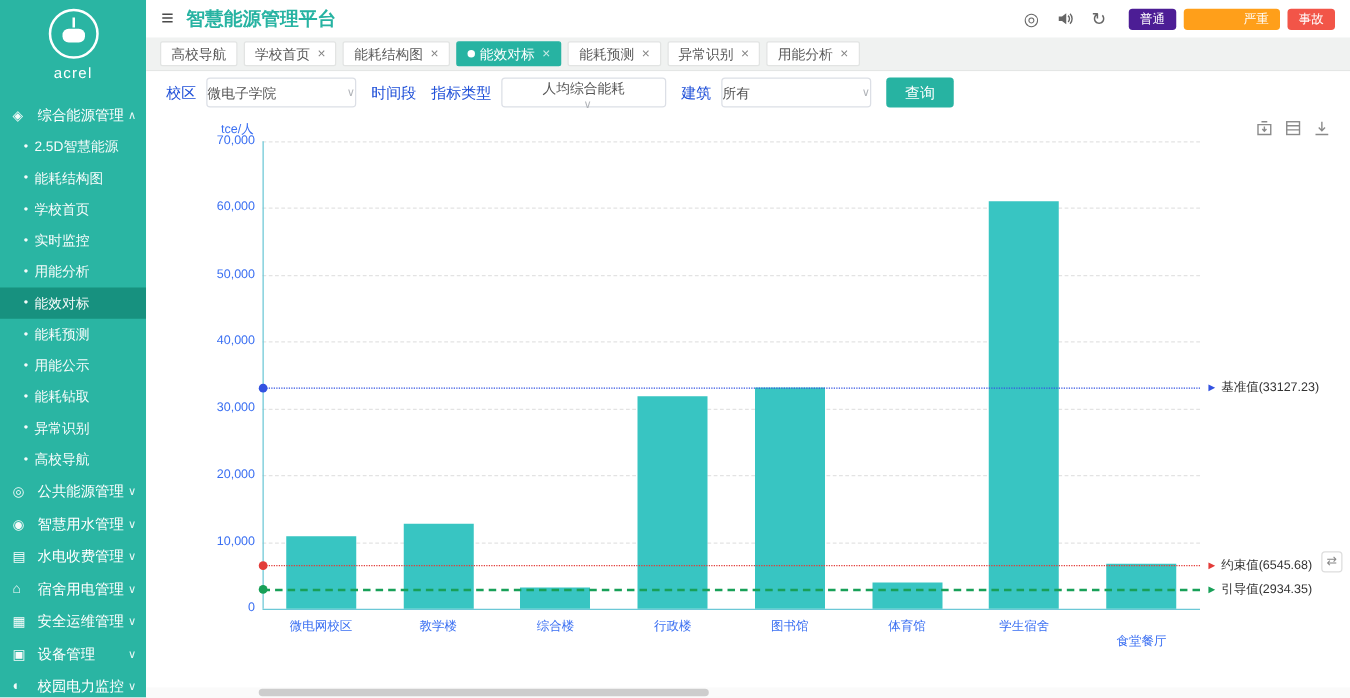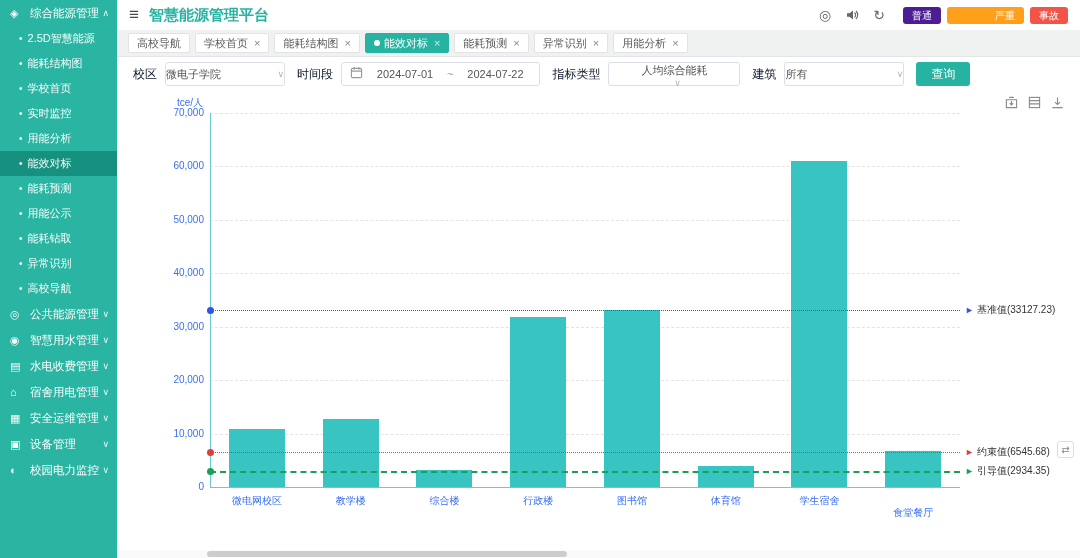--- a/index.html
+++ b/index.html
@@ -37,21 +37,21 @@
 .badges{display:flex;margin-left:12px;}
 .badge{height:17px;line-height:17px;padding:0 9px;border-radius:3px;color:#fff;font-size:10px;margin-left:6px;cursor:pointer;}
 
 .tabbar{height:27px;background:#f0f2f1;border-bottom:1px solid #e4e6e5;display:flex;align-items:center;padding:0 11px;flex:none;}
 .tab{display:inline-flex;align-items:center;gap:4px;height:20px;padding:0 8px;background:#fff;border:1px solid #e2e4e3;border-radius:2px;font-size:11px;color:#5a5a5a;margin-right:5px;cursor:pointer;white-space:nowrap;}
 .tab.active{background:var(--accent);border-color:var(--accent);color:#fff;}
 .tab .dot{width:6px;height:6px;border-radius:50%;background:#fff;display:inline-block;}
 .tab .close{font-size:11px;opacity:.75;margin-left:2px;}
 
 .filterbar{height:34px;display:flex;align-items:center;padding:0 12px;gap:8px;background:#fff;font-size:12px;flex:none;}
-.flabel{color:#0f172a;margin-left:4px;white-space:nowrap;text-align:center;}
+.flabel{color:#1d4ed8;margin-left:4px;white-space:nowrap;text-align:center;}
 .select{display:flex;align-items:center;justify-content:space-between;border:1px solid #dcdfe6;border-radius:3px;height:24px;padding:0 0;font-size:11px;color:#555;background:#fff;cursor:pointer;white-space:nowrap;}
 .w120{width:120px;} .w130{width:132px;flex-direction:column;}
 .chev{color:#b0b3b8;font-size:9px;margin-left:6px;}
 .range{display:flex;align-items:center;border:1px solid #dcdfe6;border-radius:3px;height:24px;padding:0 8px;gap:6px;background:#fff;}
 .dinput{border:none;outline:none;width:72px;font-size:11px;color:#555;text-align:center;font-family:inherit;background:transparent;}
 .sep{color:#999;font-size:11px;}
 .btn-query{background:var(--accent);color:#fff;border:none;border-radius:3px;height:24px;padding:0 15px;font-size:12px;margin-left:4px;cursor:pointer;font-family:inherit;}
 
 
 .chartwrap{flex:1;position:relative;background:#fff;}
@@ -72,20 +72,27 @@
 .handle{position:absolute;right:6px;top:350px;width:17px;height:17px;border:1px solid #ddd;border-radius:3px;background:#fff;color:#888;font-size:10px;display:flex;align-items:center;justify-content:center;cursor:pointer;z-index:3;}
 .hscroll{position:absolute;left:0;right:0;bottom:0;height:8px;background:#fafafa;}
 .hthumb{position:absolute;left:90px;top:1px;width:360px;height:6px;background:#cdcdcd;border-radius:3px;cursor:pointer;}
 </style>
 </head>
 <body>
 
 <div class="app">
 
   <aside class="sidebar">
+    <div class="logo-wrap">
+      <div class="logo-circle">
+        <div class="logo-stem"></div>
+        <div class="logo-face"></div>
+      </div>
+      <div class="logo-text">acrel</div>
+    </div>
     <nav class="menu">
         <div class="m-group">
           <span class="gicon">◈</span>
           <span class="glabel">综合能源管理</span>
           <span class="gchev">∧</span>
         </div>
         <div class="m-item">
           <span class="idot">•</span>
           <span class="ilabel">2.5D智慧能源</span>
         </div>
@@ -220,31 +227,20 @@
         </div>
       </div>
 
     <div class="filterbar">
       <span class="flabel">校区</span>
       <div class="select w120">
         <span>微电子学院</span>
         <span class="chev">∨</span>
       </div>
       <span class="flabel">时间段</span>
-      <div class="range">
-        <span>
-          <svg width="13" height="13" viewBox="0 0 14 14">
-              <rect x="1.5" y="2.5" width="11" height="10" rx="1.5" fill="none" stroke="#999" stroke-width="1.2"></rect>
-              <path d="M1.5 5.5h11M4.5 1v3M9.5 1v3" stroke="#999" stroke-width="1.2"></path>
-            </svg>
-        </span>
-        <input class="dinput" readonly="" value="2024-07-01" style="">
-        <span class="sep">~</span>
-        <input class="dinput" readonly="" value="2024-07-22" style="">
-      </div>
       <span class="flabel">指标类型</span>
       <div class="select w130">
         <span>人均综合能耗</span>
         <span class="chev">∨</span>
       </div>
       <span class="flabel">建筑</span>
       <div class="select w120">
         <span>所有</span>
         <span class="chev">∨</span>
       </div>

